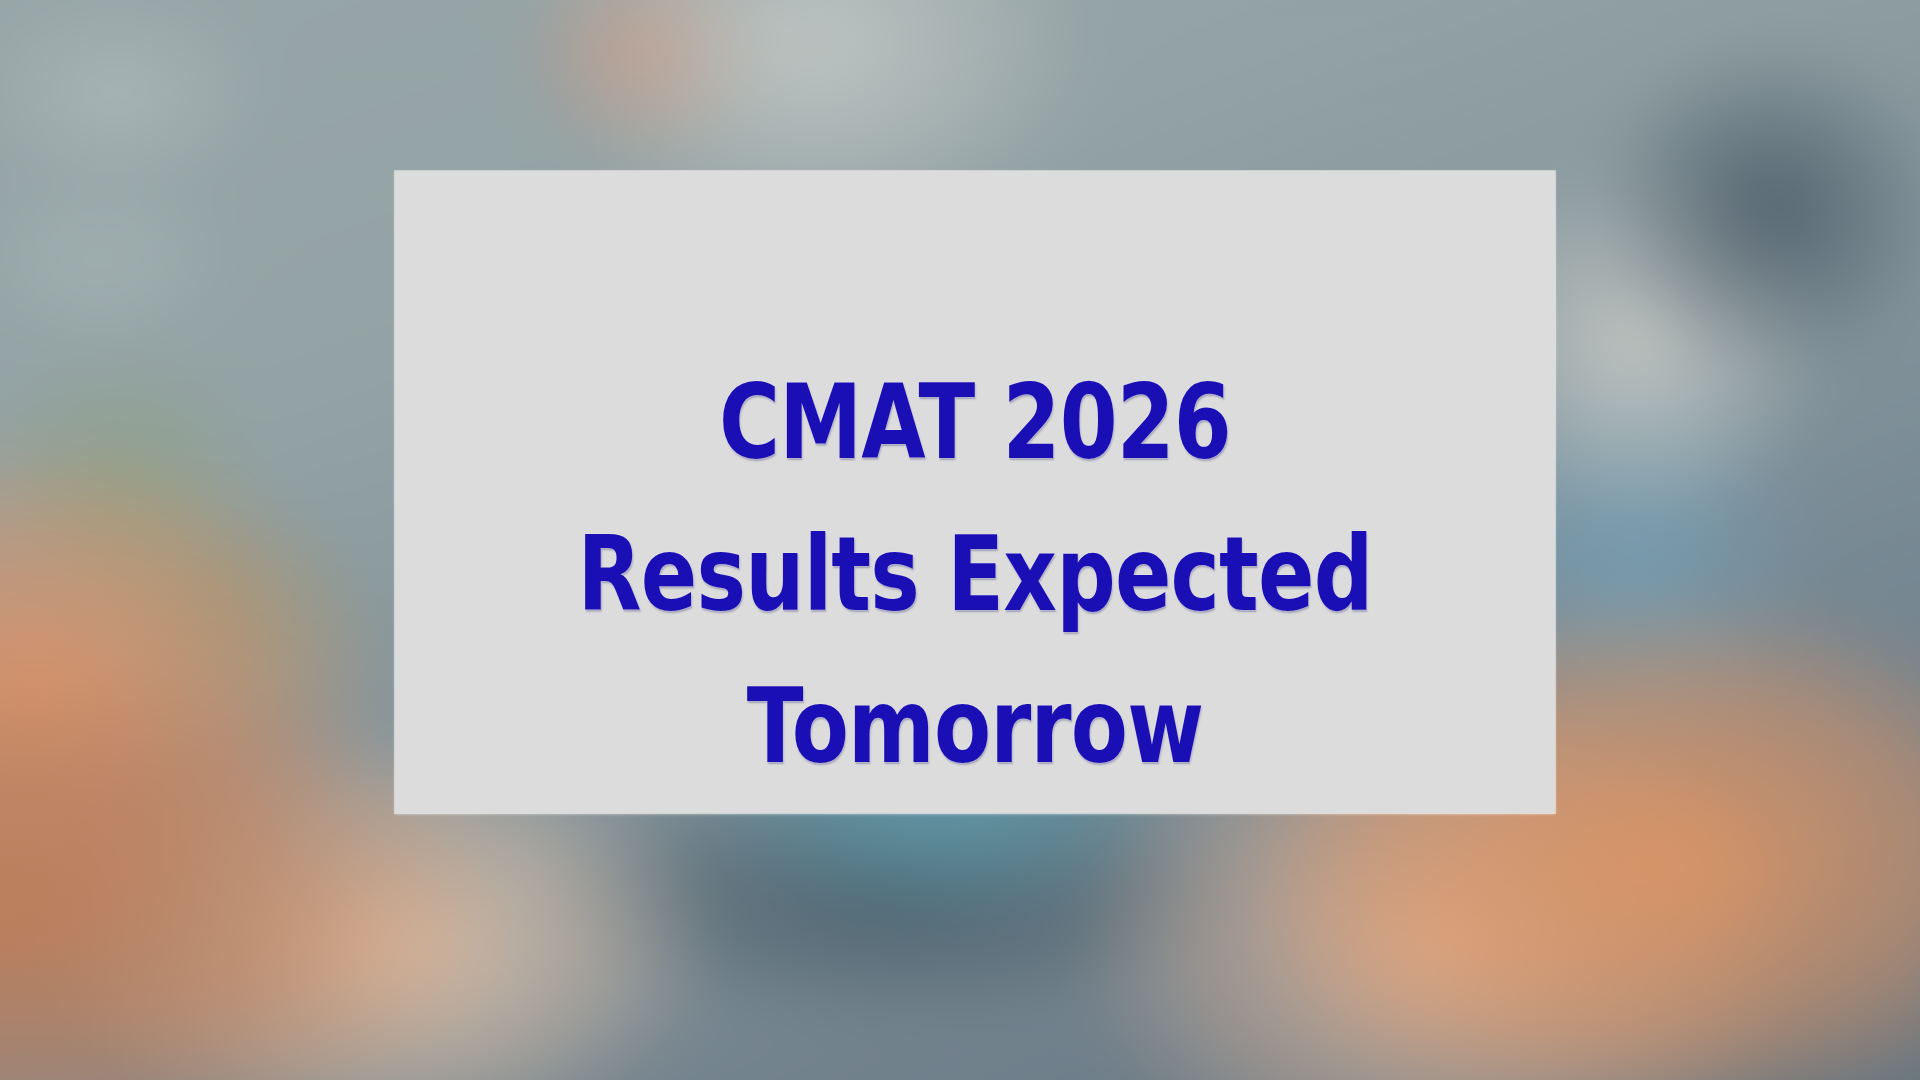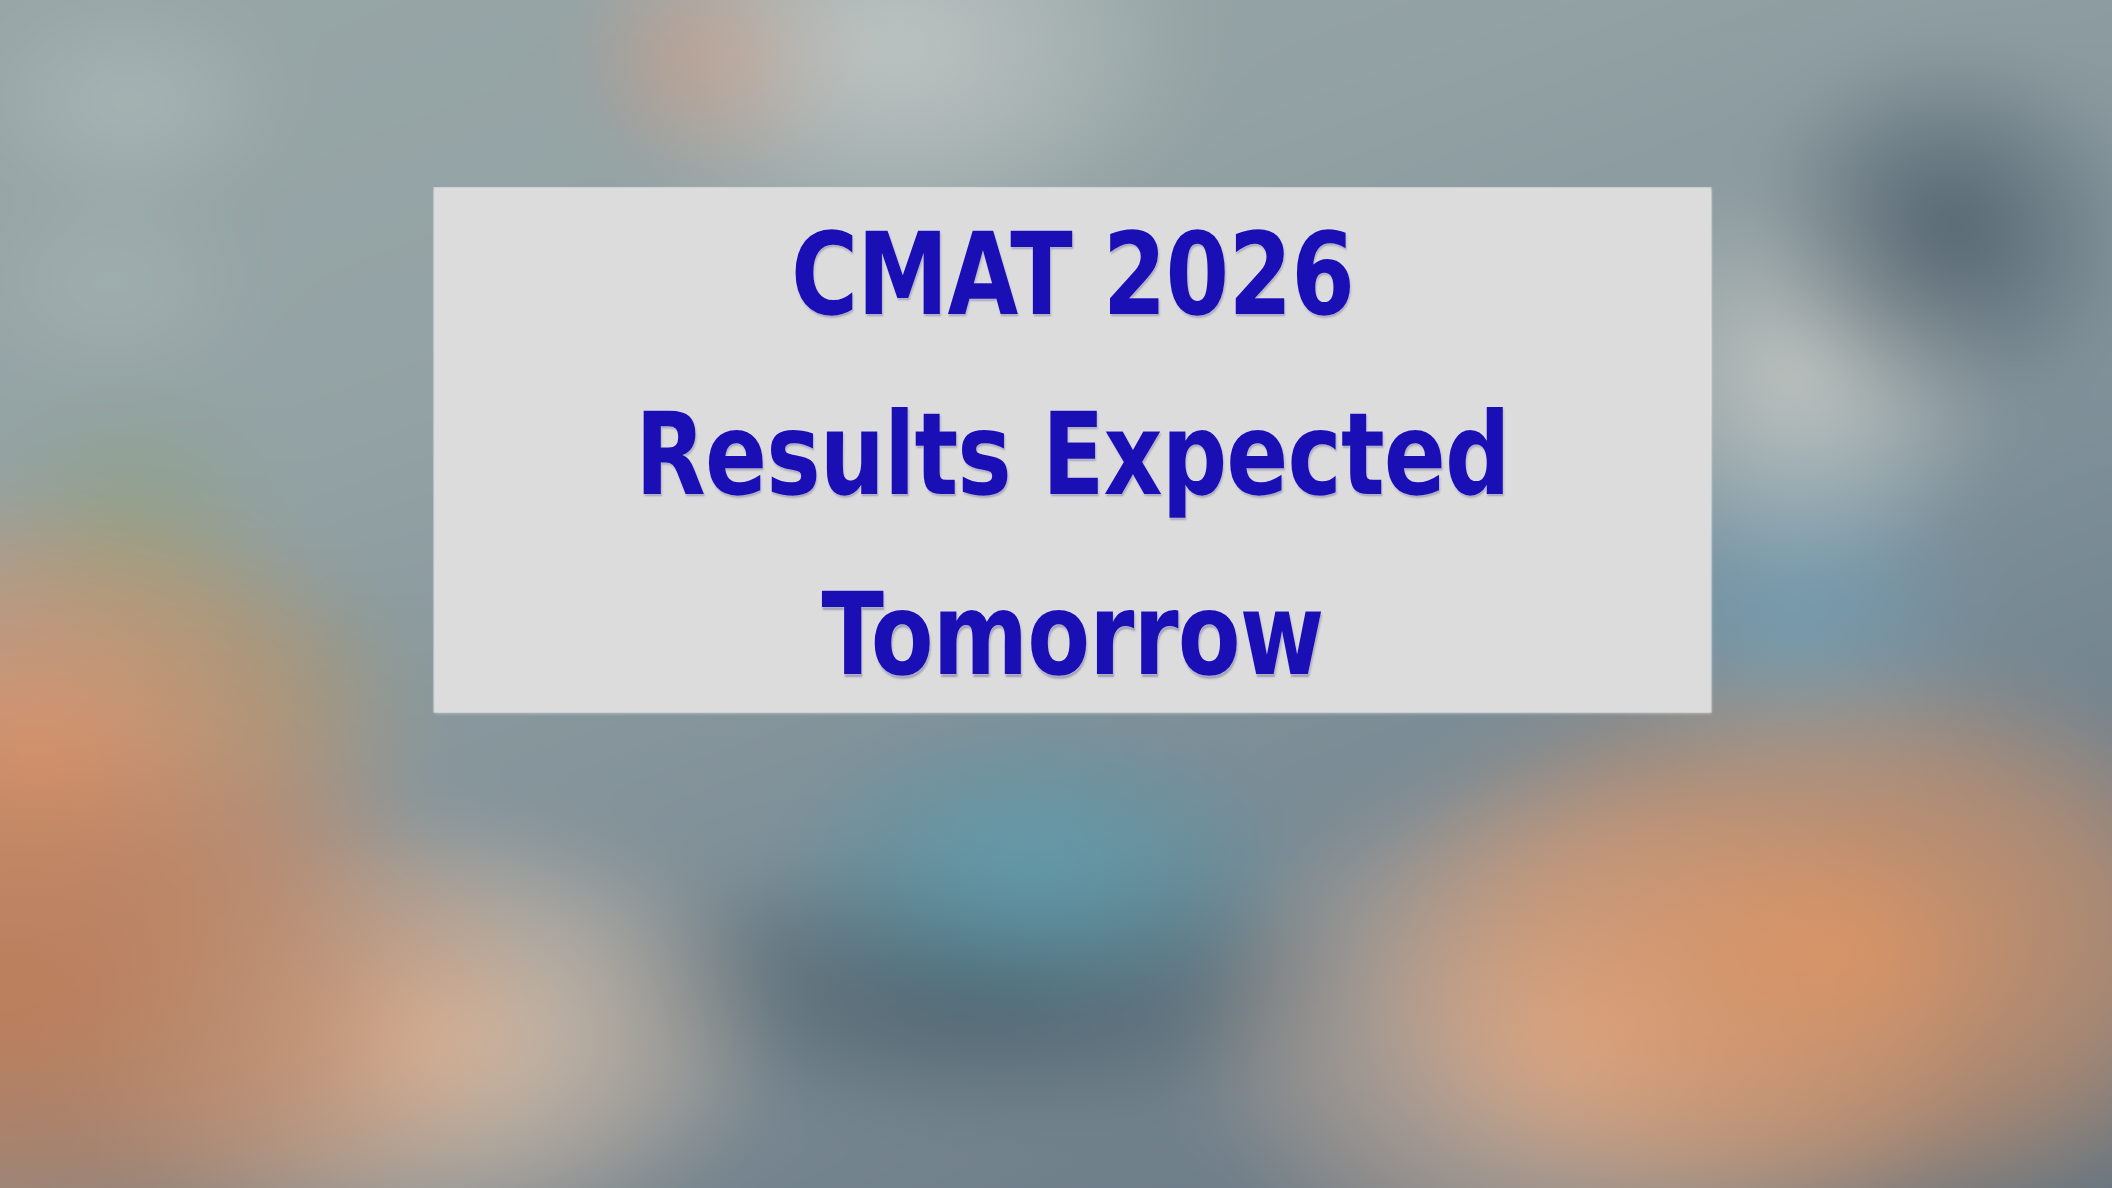--- a/index.html
+++ b/index.html
@@ -68,29 +68,29 @@
     background: linear-gradient(180deg, rgba(140,156,158,0.10) 0%, rgba(120,138,146,0.0) 45%, rgba(120,100,86,0.06) 100%);
     pointer-events: none;
   }
 
   
   .card {
     position: absolute;
     left: 395px;
     top: 171px;
     width: 1160px;
-    height: 476px;
+    height: 642px;
     background: #dcdcdc;
     box-shadow: 0 1px 3px rgba(255,255,255,0.55), 0 0 0 1px rgba(245,245,245,0.5);
     display: flex;
     flex-direction: column;
     align-items: center;
-    justify-content: space-between;
+    justify-content: flex-end;
     box-sizing: border-box;
-    padding: 26px 30px 18px;
+    padding: 26px 30px 35px;
   }
 
   .headline {
     color: #1a0fb5;
     font-family: "DejaVu Sans", sans-serif;
     font-weight: bold;
     font-size: 104px;
     line-height: 1.0;
     letter-spacing: -1px;
     text-align: center;

